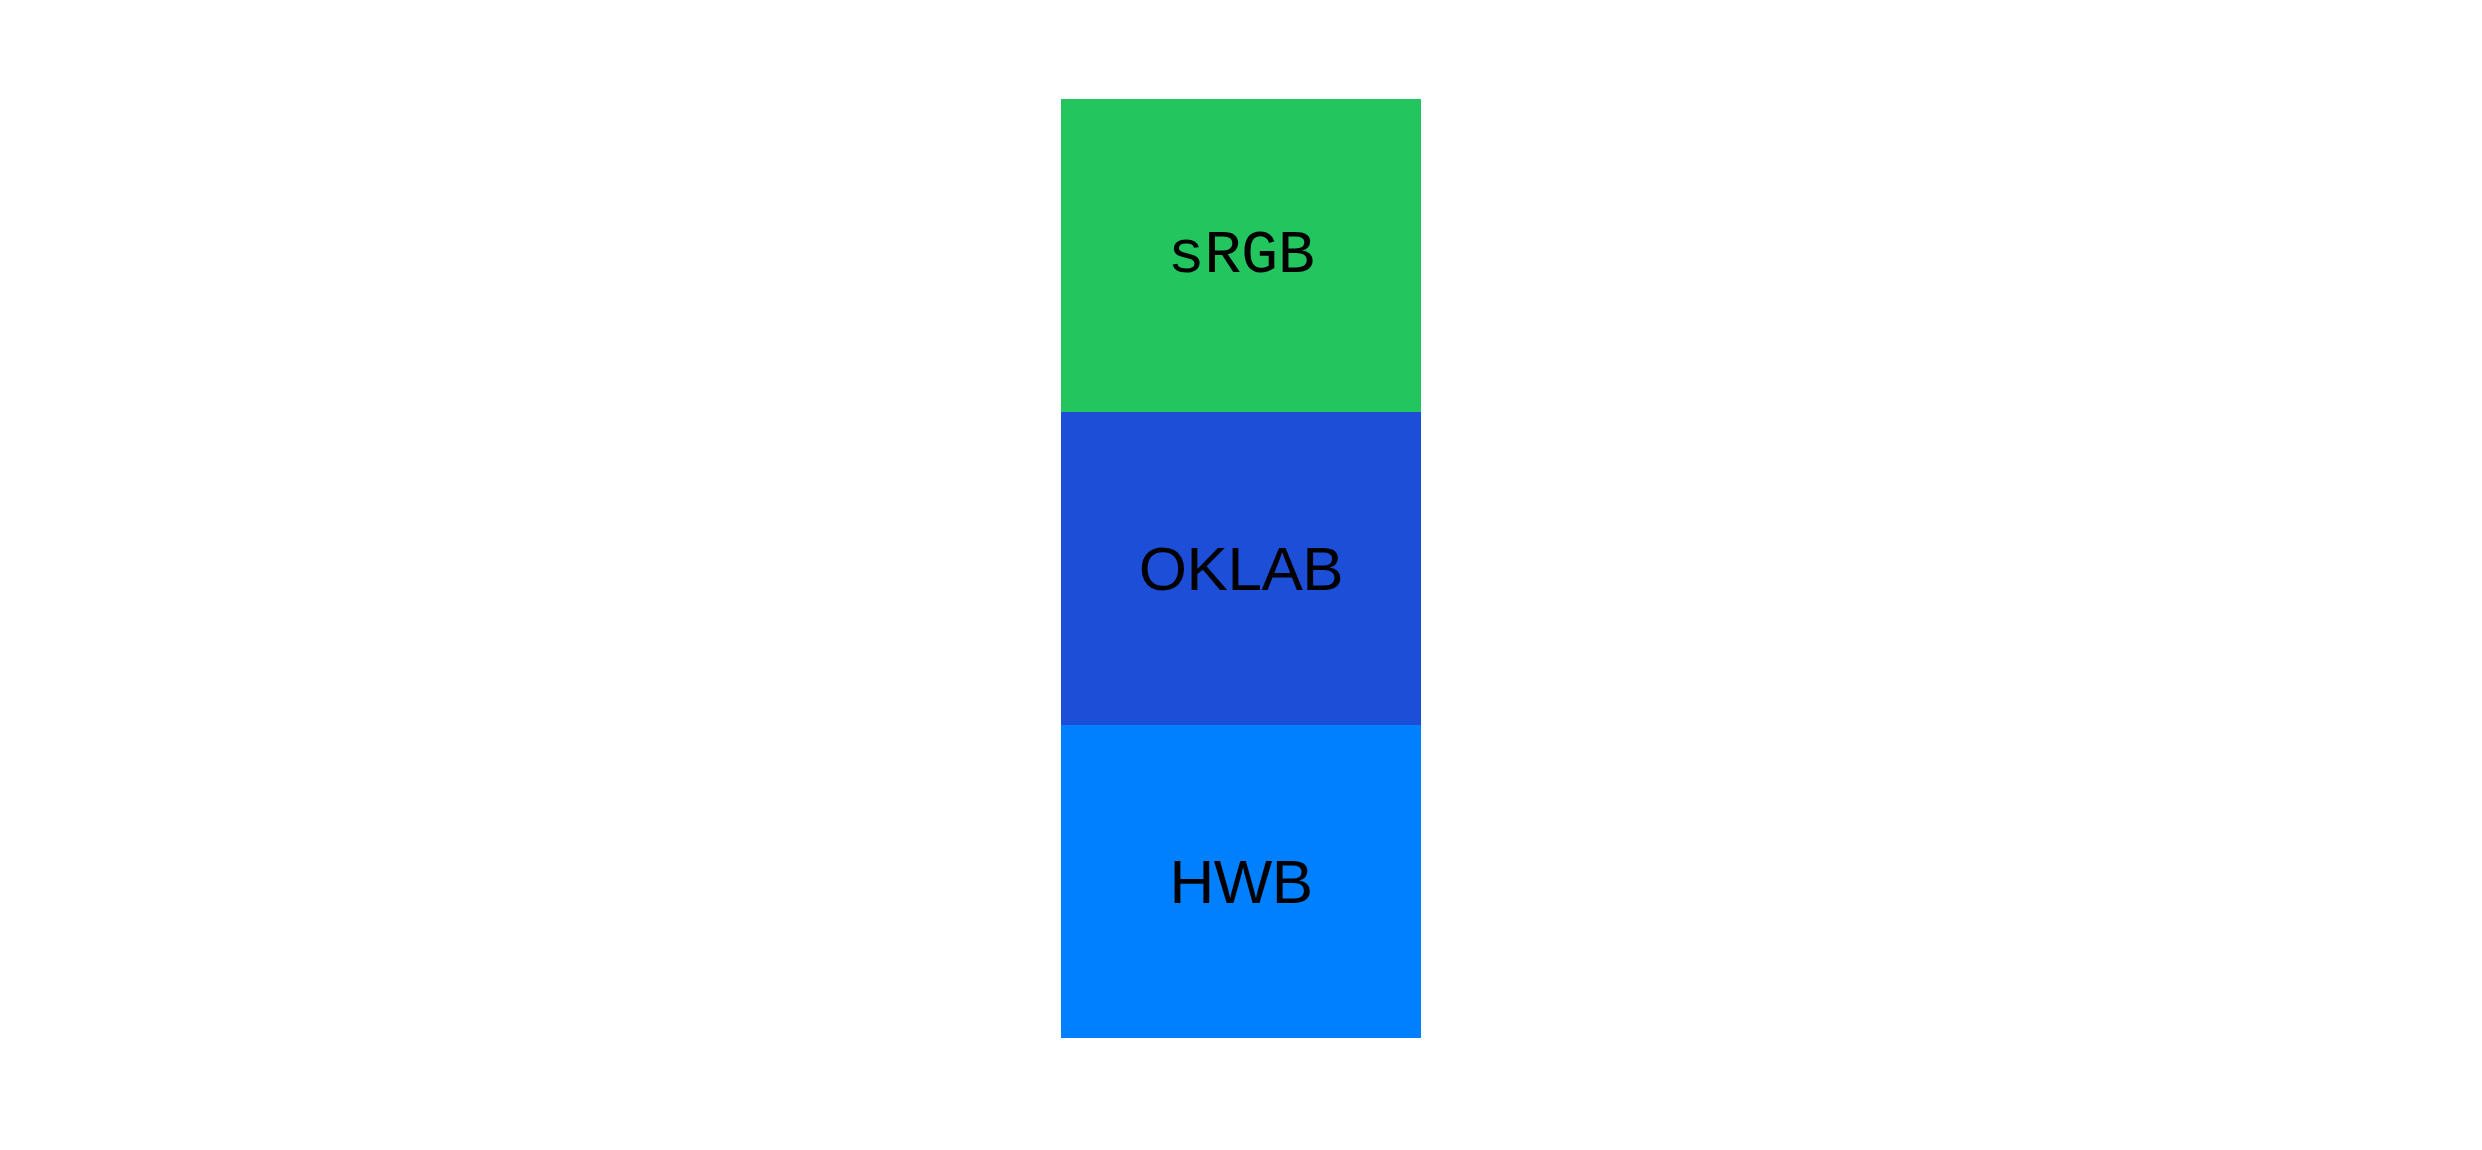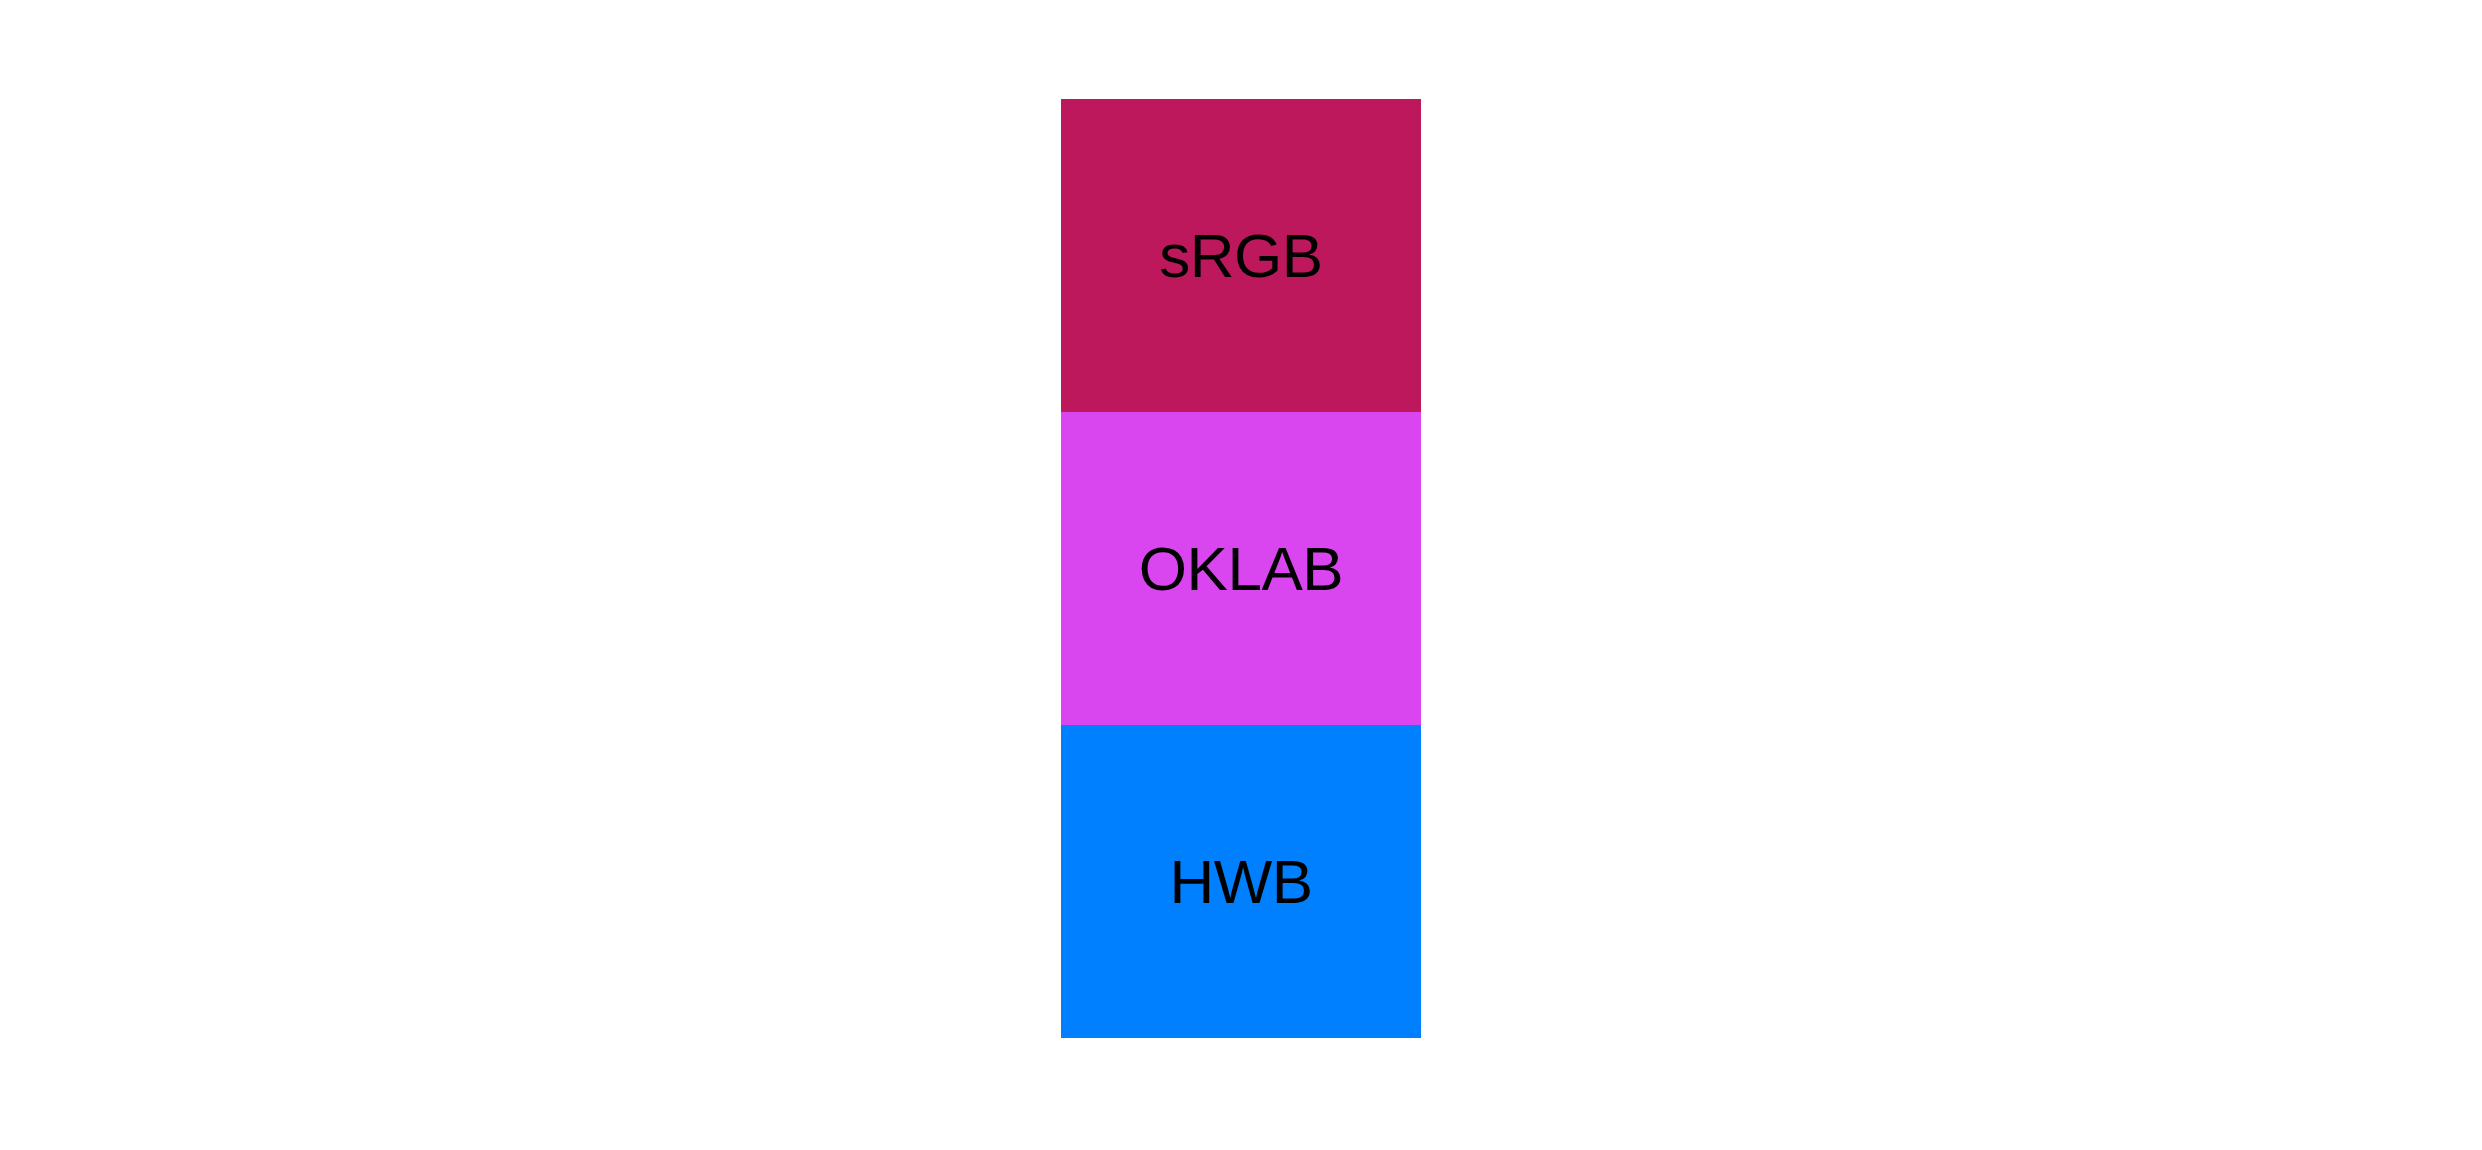--- a/index.html
+++ b/index.html
@@ -33,25 +33,25 @@
     font-weight: 400;
     letter-spacing: -0.5px;
     white-space: nowrap;
   }
 </style>
 </head>
 <body style="background: rgb(255, 255, 255);">
 
 <div class="color-stack">
 
-  <div class="swatch" style="background: #be185d;">
+  <div class="swatch" style="background: #22c55e; font-family: Liberation Mono, monospace;">
     <span class="swatch-label" style="color: rgb(0, 0, 0);">sRGB</span>
   </div>
 
-  <div class="swatch" style="background: #d946ef;">
+  <div class="swatch" style="background: #1d4ed8;">
     <span class="swatch-label" style="color: rgb(0, 0, 0);">OKLAB</span>
   </div>
 
 
   <div class="swatch" style="background: rgb(0, 128, 255);">
     <span class="swatch-label" style="color: rgb(0, 0, 0);">HWB</span>
   </div>
 
 </div>
 

